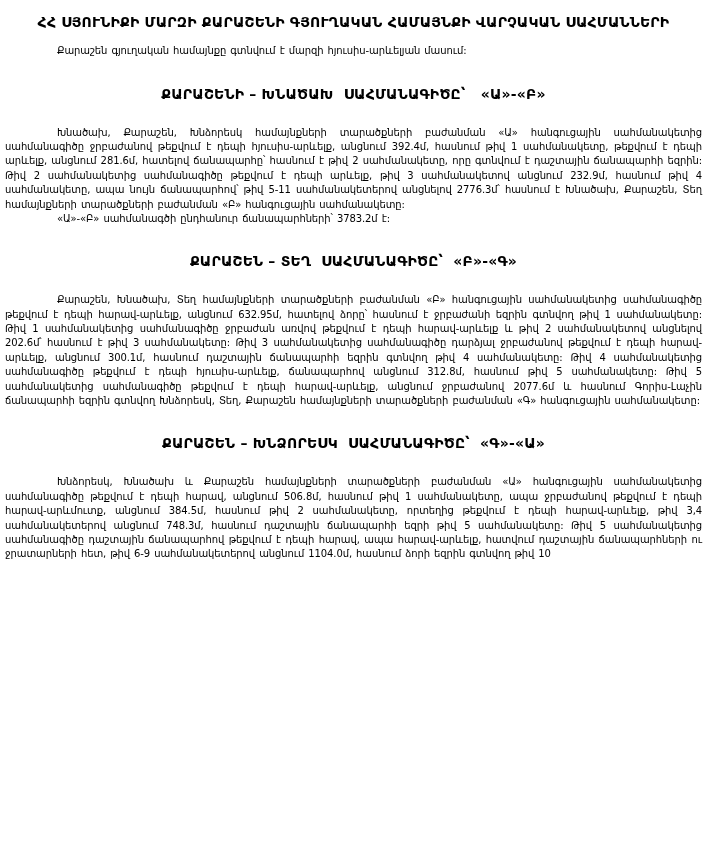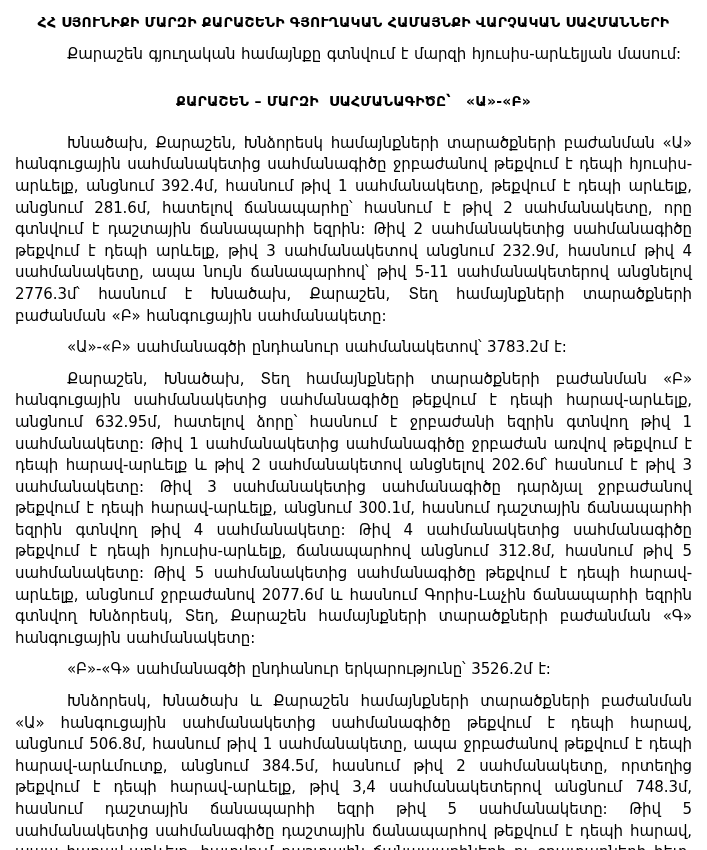--- a/index.html
+++ b/index.html
@@ -23,22 +23,22 @@
   }
   .doc-title {
     margin: 0 0 13px 0;
     text-align: center;
     font-weight: bold;
     font-size: 14px;
     line-height: 1.3;
     letter-spacing: 0.2px;
   }
   p.body-line, p.body-par {
-    margin: 10px;
-    font-size: 15px;
+    margin: 0;
+    font-size: 10px;
     line-height: 1.44;
     text-align: justify;
     letter-spacing: -0.1px;
     word-spacing: 1px;
   }
   p.indent {
     text-indent: 52px;
   }
   h2.sec-heading {
     margin: 27px 0 24px 0;
@@ -56,22 +56,23 @@
 <body>
 
 <div class="page">
 
   <h1 class="doc-title">
     <span>ՀՀ ՍՅՈՒՆԻՔԻ ՄԱՐԶԻ ՔԱՐԱՇԵՆԻ ԳՅՈՒՂԱԿԱՆ ՀԱՄԱՅՆՔԻ ՎԱՐՉԱԿԱՆ ՍԱՀՄԱՆՆԵՐԻ</span><br>
   </h1>
 
   <p class="body-line indent">Քարաշեն  գյուղական համայնքը գտնվում է մարզի հյուսիս-արևելյան մասում:</p>
 
-  <h2 class="sec-heading">ՔԱՐԱՇԵՆ – ՄԱՐԶԻ  ՍԱՀՄԱՆԱԳԻԾԸ՝   «Ա»-«Բ»</h2>
+  <h2 class="sec-heading">ՔԱՐԱՇԵՆԻ – ԽՆԱԾԱԽ  ՍԱՀՄԱՆԱԳԻԾԸ՝   «Ա»-«Բ»</h2>
   <p class="body-par indent">Խնածախ, Քարաշեն, Խնձորեսկ համայնքների տարածքների բաժանման «Ա» հանգուցային սահմանակետից սահմանագիծը ջրբաժանով թեքվում է դեպի հյուսիս-արևելք, անցնում 392.4մ, հասնում թիվ 1 սահմանակետը, թեքվում է դեպի արևելք, անցնում 281.6մ, հատելով ճանապարհը՝ հասնում է թիվ 2 սահմանակետը, որը գտնվում է դաշտային ճանապարհի եզրին: Թիվ 2 սահմանակետից սահմանագիծը թեքվում է դեպի արևելք, թիվ 3 սահմանակետով անցնում 232.9մ, հասնում թիվ 4 սահմանակետը, ապա նույն ճանապարհով՝ թիվ 5-11 սահմանակետերով անցնելով 2776.3մ՝ հասնում է Խնածախ, Քարաշեն, Տեղ համայնքների տարածքների բաժանման «Բ» հանգուցային սահմանակետը:</p>
-  <p class="body-line indent sec-total">«Ա»-«Բ» սահմանագծի ընդհանուր սահմանակետով՝  3783.2մ է:</p>
+  <p class="body-line indent sec-total">«Ա»-«Բ» սահմանագծի ընդհանուր ճանապարհների՝  3783.2մ է:</p>
 
+  <h2 class="sec-heading">ՔԱՐԱՇԵՆ – ՏԵՂ  ՍԱՀՄԱՆԱԳԻԾԸ՝  «Բ»-«Գ»</h2>
   <p class="body-par indent">Քարաշեն, Խնածախ, Տեղ համայնքների տարածքների բաժանման «Բ» հանգուցային սահմանակետից սահմանագիծը թեքվում է դեպի հարավ-արևելք, անցնում 632.95մ, հատելով ձորը՝ հասնում է ջրբաժանի եզրին գտնվող թիվ 1 սահմանակետը: Թիվ 1 սահմանակետից սահմանագիծը ջրբաժան առվով թեքվում է դեպի հարավ-արևելք և թիվ 2 սահմանակետով անցնելով 202.6մ՝ հասնում է թիվ 3 սահմանակետը: Թիվ 3 սահմանակետից սահմանագիծը դարձյալ ջրբաժանով թեքվում է դեպի հարավ-արևելք, անցնում 300.1մ, հասնում դաշտային ճանապարհի եզրին գտնվող թիվ 4 սահմանակետը: Թիվ 4 սահմանակետից սահմանագիծը թեքվում է դեպի հյուսիս-արևելք, ճանապարհով անցնում 312.8մ, հասնում թիվ 5 սահմանակետը: Թիվ 5 սահմանակետից սահմանագիծը թեքվում է դեպի հարավ-արևելք, անցնում ջրբաժանով  2077.6մ և հասնում Գորիս-Լաչին ճանապարհի եզրին գտնվող Խնձորեսկ, Տեղ, Քարաշեն համայնքների տարածքների բաժանման «Գ» հանգուցային սահմանակետը:</p>
-  <p class="body-line indent sec-total">«Բ»-«Գ» սահմանագծի ընդհանուր երկարությունը՝  3526.2մ է:</p>
 
+  <h2 class="sec-heading">ՔԱՐԱՇԵՆ – ԽՆՁՈՐԵՍԿ  ՍԱՀՄԱՆԱԳԻԾԸ՝  «Գ»-«Ա»</h2>
   <p class="body-par indent">Խնձորեսկ, Խնածախ և Քարաշեն համայնքների տարածքների բաժանման «Ա» հանգուցային սահմանակետից սահմանագիծը թեքվում է դեպի հարավ, անցնում 506.8մ, հասնում թիվ 1 սահմանակետը, ապա ջրբաժանով թեքվում է դեպի հարավ-արևմուտք, անցնում 384.5մ, հասնում թիվ 2 սահմանակետը, որտեղից թեքվում է դեպի հարավ-արևելք, թիվ 3,4 սահմանակետերով անցնում 748.3մ, հասնում դաշտային ճանապարհի եզրի թիվ 5 սահմանակետը: Թիվ 5 սահմանակետից սահմանագիծը դաշտային ճանապարհով թեքվում է դեպի հարավ, ապա հարավ-արևելք, հատվում դաշտային ճանապարհների ու ջրատարների հետ, թիվ 6-9 սահմանակետերով անցնում 1104.0մ, հասնում ձորի եզրին գտնվող թիվ 10</p>
 
 </div>
 
 </body></html>

